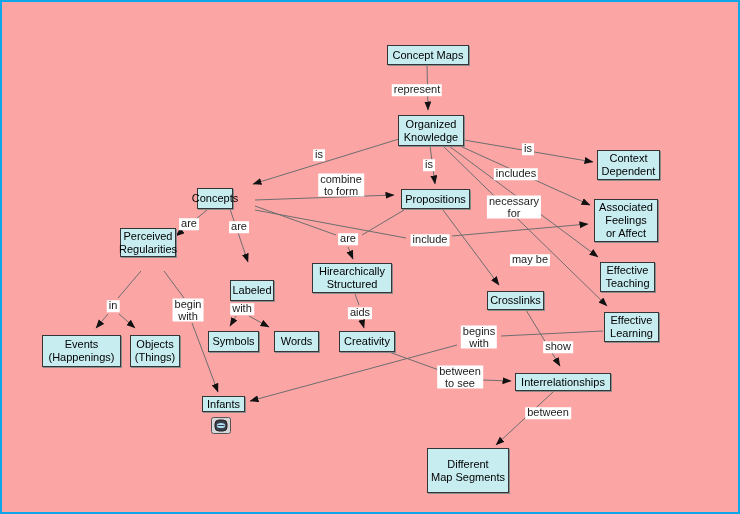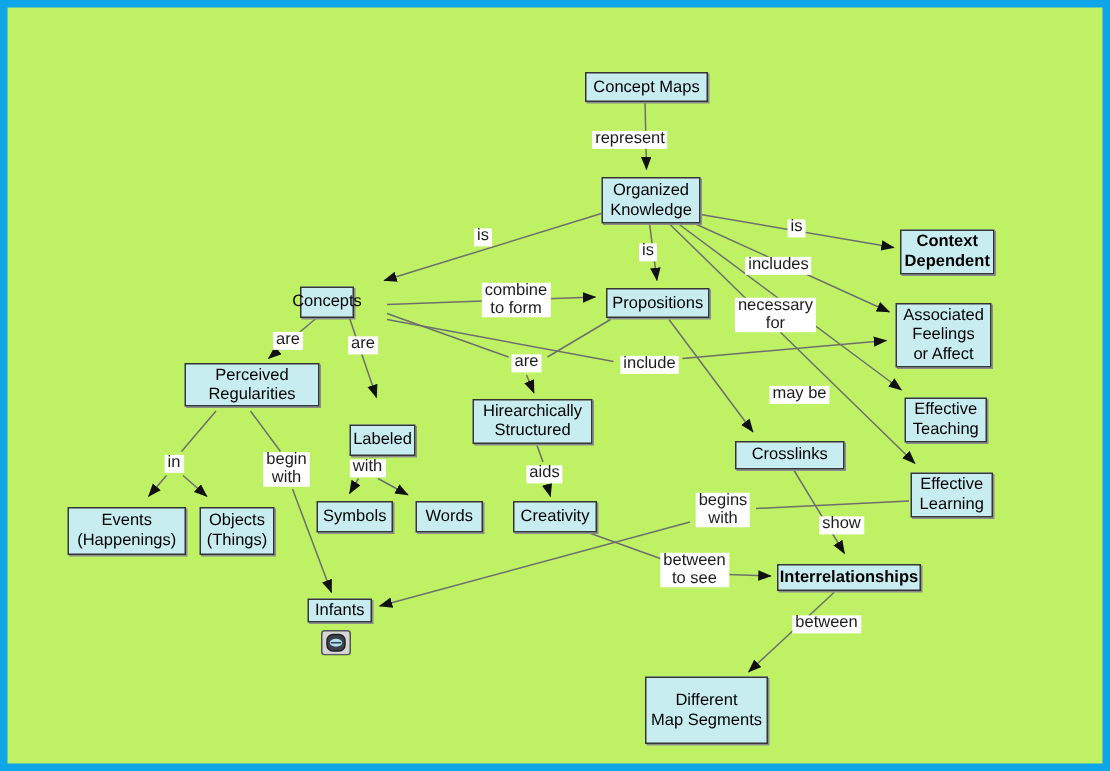--- a/index.html
+++ b/index.html
@@ -1,19 +1,19 @@
 <!DOCTYPE html>
 <html><head>
 <meta charset="utf-8">
 <style>
   html,body{margin:0;padding:0;background:#fff;}
   .canvas{
-    position:relative;width:740px;height:514px;background:#bef264;
+    position:relative;width:740px;height:514px;background:#fca5a5;
     font-family:"Liberation Sans",sans-serif;color:#000;
-    border:5px solid #0ea5e9;box-sizing:border-box;overflow:hidden;padding-left:10px;
+    border:2px solid #0ea5e9;box-sizing:border-box;overflow:hidden;padding-left:10px;
   }
   svg.edges{position:absolute;left:0;top:0;pointer-events:none;}
   .node{
     position:absolute;background:#c8edf1;border:1px solid #353535;
     box-shadow:1px 1px 0 0 #8c8c8c;
     display:flex;align-items:center;justify-content:center;
     text-align:center;font-size:11px;line-height:13px;
     white-space:pre-line;box-sizing:border-box;cursor:default;
   }
   .link-label{
@@ -71,56 +71,56 @@
         <line x1="551" y1="390" x2="494" y2="443" stroke="#6e6e6e" stroke-width="1" marker-end="url(#arw)"></line>
       </g>
   </svg>
 
   <div id="nodes-layer">
       <div class="node" style="left: 385px; top: 43px; width: 82px; height: 20px;">Concept Maps</div>
       <div class="node" style="left: 396px; top: 113px; width: 66px; height: 31px;">Organized
 Knowledge</div>
       <div class="node" style="left: 195px; top: 186px; width: 36px; height: 21px;">Concepts</div>
       <div class="node" style="left: 399px; top: 187px; width: 69px; height: 20px;">Propositions</div>
-      <div class="node" style="left: 595px; top: 148px; width: 63px; height: 30px; font-weight: bold;">Context
+      <div class="node" style="left: 595px; top: 148px; width: 63px; height: 30px;">Context
 Dependent</div>
       <div class="node" style="left: 592px; top: 197px; width: 64px; height: 43px;">Associated
 Feelings
 or Affect</div>
       <div class="node" style="left: 598px; top: 260px; width: 55px; height: 30px;">Effective
 Teaching</div>
       <div class="node" style="left: 602px; top: 310px; width: 55px; height: 30px;">Effective
 Learning</div>
-      <div class="node" style="left: 118px; top: 237px; width: 90px; height: 29px;">Perceived
+      <div class="node" style="left: 118px; top: 226px; width: 56px; height: 29px;">Perceived
 Regularities</div>
       <div class="node" style="left: 228px; top: 266px; width: 44px; height: 21px; margin-top: 12px;">Labeled</div>
       <div class="node" style="left: 310px; top: 261px; width: 80px; height: 30px;">Hirearchically
 Structured</div>
-      <div class="node" style="left: 485px; top: 289px; width: 73px; height: 19px;">Crosslinks</div>
+      <div class="node" style="left: 485px; top: 289px; width: 57px; height: 19px;">Crosslinks</div>
       <div class="node" style="left: 40px; top: 333px; width: 79px; height: 32px;">Events
 (Happenings)</div>
       <div class="node" style="left: 128px; top: 333px; width: 50px; height: 32px;">Objects
 (Things)</div>
       <div class="node" style="left: 206px; top: 329px; width: 51px; height: 21px;">Symbols</div>
       <div class="node" style="left: 272px; top: 329px; width: 45px; height: 21px;">Words</div>
       <div class="node" style="left: 337px; top: 329px; width: 56px; height: 21px;">Creativity</div>
       <div class="node" style="left: 200px; top: 394px; width: 43px; height: 16px;">Infants</div>
-      <div class="node" style="left: 513px; top: 371px; width: 96px; height: 18px; font-weight: bold;">Interrelationships</div>
+      <div class="node" style="left: 513px; top: 371px; width: 96px; height: 18px;">Interrelationships</div>
       <div class="node" style="left: 425px; top: 446px; width: 82px; height: 45px;">Different
 Map Segments</div>
     </div>
   <div id="labels-layer">
       <div class="link-label" style="left: 415px; top: 88px;">represent</div>
       <div class="link-label" style="left: 317px; top: 153px;">is</div>
       <div class="link-label" style="left: 427px; top: 163px;">is</div>
       <div class="link-label" style="left: 526px; top: 147px;">is</div>
       <div class="link-label" style="left: 514px; top: 172px;">includes</div>
       <div class="link-label" style="left: 512px; top: 205px;">necessary
 for</div>
-      <div class="link-label" style="left: 339px; top: 195px; text-align: center;">combine
+      <div class="link-label" style="left: 339px; top: 183px; text-align: center;">combine
 to form</div>
       <div class="link-label" style="left: 187px; top: 222px;">are</div>
       <div class="link-label" style="left: 237px; top: 225px;">are</div>
       <div class="link-label" style="left: 346px; top: 237px;">are</div>
       <div class="link-label" style="left: 428px; top: 238px;">include</div>
       <div class="link-label" style="left: 481px; top: 258px; margin-left: 47px;">may be</div>
       <div class="link-label" style="left: 111px; top: 304px;">in</div>
       <div class="link-label" style="left: 186px; top: 308px;">begin
 with</div>
       <div class="link-label" style="left: 240px; top: 307px;">with</div>

